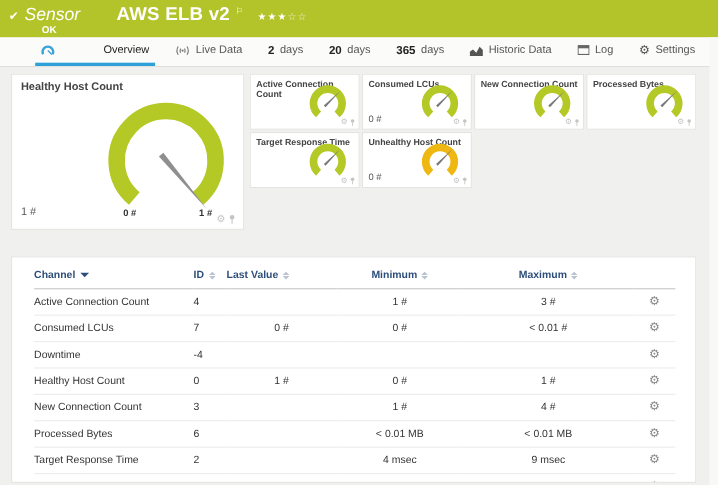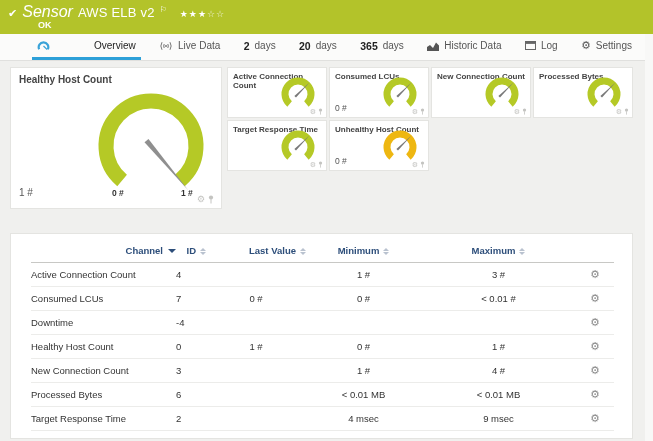--- a/index.html
+++ b/index.html
@@ -4,21 +4,21 @@
 <style>
   * { box-sizing: border-box; margin: 0; padding: 0; }
   body { font-family: "Liberation Sans", "DejaVu Sans", sans-serif; background:#fff; }
   .app { position:relative; width:653px; height:441px; background:#f0f0ee; overflow:hidden; }
 
   
   .sensor-header { height:34px; background:#b3c32a; color:#fff; padding:3px 8px 0 8px; }
   .hdr-line1 { display:flex; align-items:baseline; gap:5px; }
   .check { font-size:11px; font-weight:bold; }
   .kind { font-style:italic; font-size:16px; }
-  .stitle { font-weight:normal; font-size:13px; letter-spacing:.2px; }
+  .stitle { font-weight:bold; font-size:17px; letter-spacing:.2px;margin-left:28px; }
   .flag { font-size:8px; position:relative; top:-5px; }
   .stars { font-size:9px; margin-left:8px; letter-spacing:1px; }
   .stars .dim { opacity:.8; }
   .hdr-status { font-size:9px; font-weight:bold; margin-left:30px; margin-top:-1px; }
 
   
   .tabbar { height:27px; background:#fbfbfa; border-bottom:1px solid #e0e0de; display:flex;
             align-items:stretch; justify-content:space-between; padding:0 16px 0 32px; }
   .tab { display:flex; align-items:center; gap:5px; font-size:10px; color:#555;
          border-bottom:3px solid transparent; padding:0 5px; white-space:nowrap; }
@@ -46,21 +46,21 @@
   .tile.empty { background:transparent; border:none; }
   .tile-title { position:absolute; top:4px; left:5px; right:2px; font-size:8px; font-weight:bold; color:#444; }
   .small-gauge { position:absolute; top:8px; right:5px; }
   .tile-value { position:absolute; left:5px; bottom:4px; font-size:8.5px; color:#555; }
   .tile-icons { position:absolute; right:3px; bottom:2px; display:flex; gap:2px; align-items:center; }
   .tile-icons .icon-gear-sm { font-size:7px; }
 
   
   .table-panel { margin-top:24px; height:206px; padding:4px 20px 0 20px; overflow:hidden; }
   table.ptable { width:100%; border-collapse:collapse; font-size:9.5px; color:#333; table-layout:fixed; }
-  .ptable th { font-size:9.5px; font-weight:bold; color:#2d4e7a; text-align:right; padding:7px 0 6px 0;
+  .ptable th { font-size:9.5px; font-weight:bold; color:#2d4e7a; text-align:left; padding:7px 0 6px 0;
                border-bottom:1px solid #c8c8c5; white-space:nowrap; }
   .ptable th.r, .ptable td.r { text-align:center; }
   .ptable td { padding:6px 0; border-bottom:1px solid #ececea; white-space:nowrap; }
   .ptable td.c { text-align:center; }
   .col-channel { width:145px; } .col-id { width:30px; } .col-last { width:100px; }
   .col-min { width:115px; } .col-max { width:155px; } .col-edit { width:38px; }
   .sort { display:inline-flex; flex-direction:column; gap:1px; margin-left:4px; vertical-align:middle; }
   .sort i { display:block; width:0; height:0; border-left:3px solid transparent; border-right:3px solid transparent; }
   .sort .up { border-bottom:3px solid #b9c2cf; }
   .sort .dn { border-top:3px solid #b9c2cf; }

